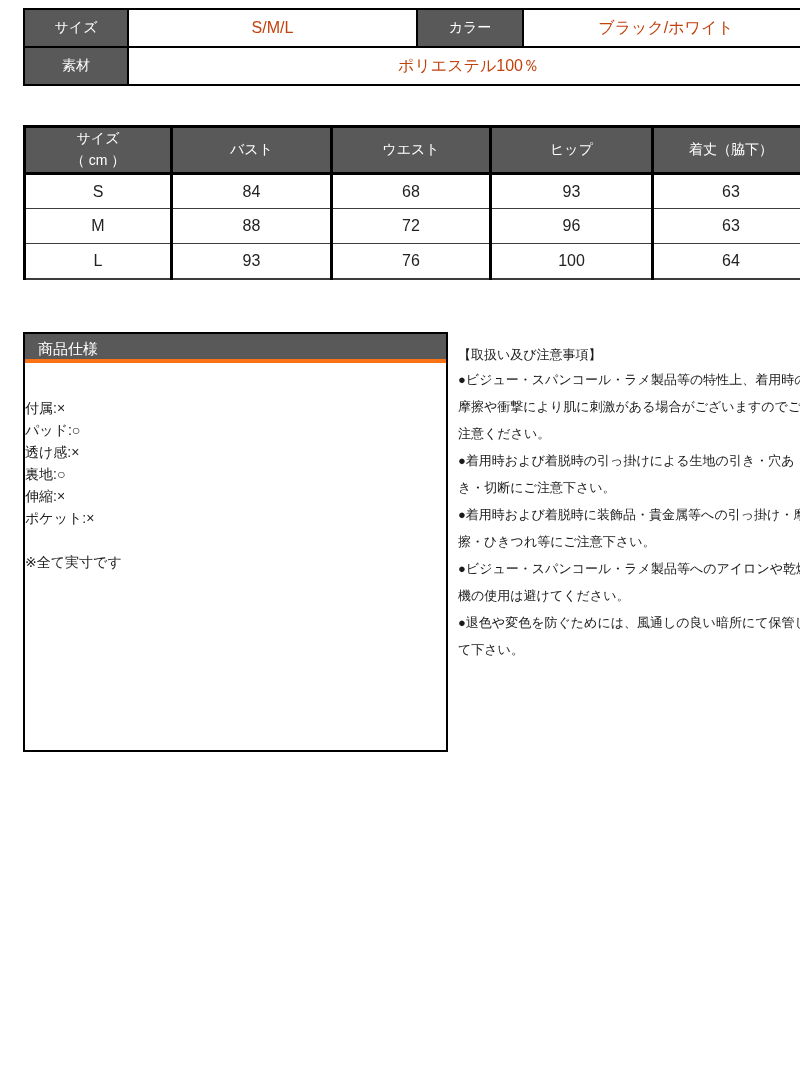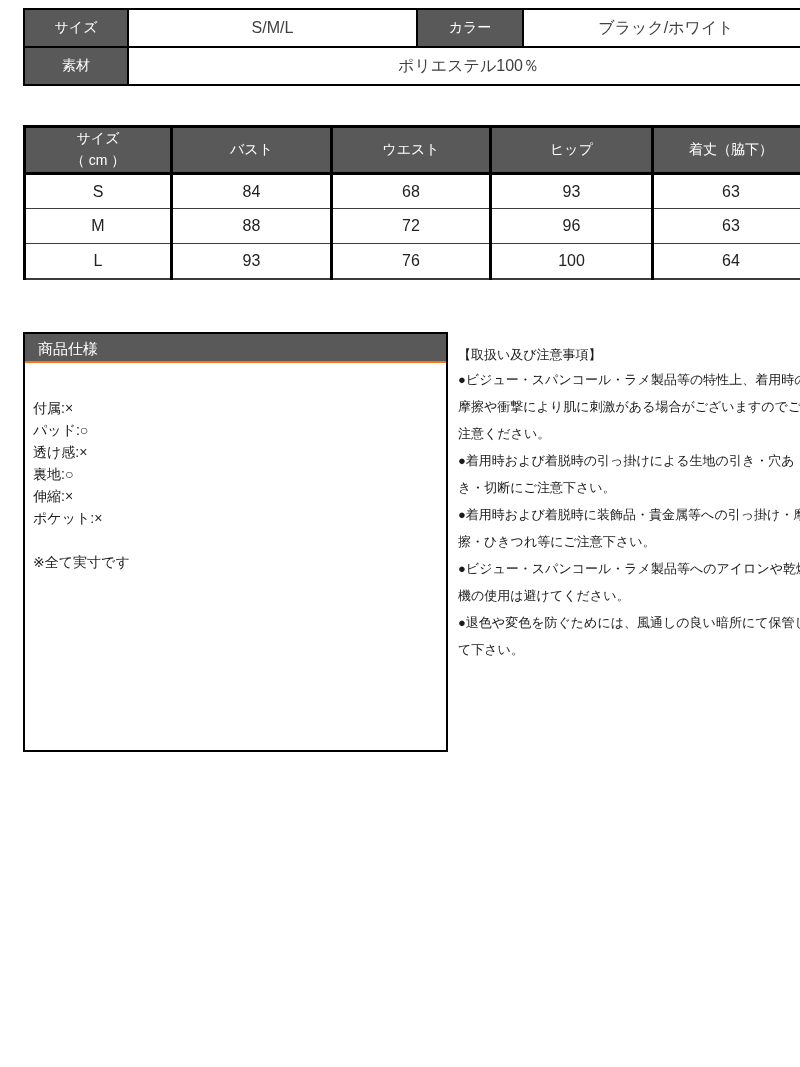--- a/index.html
+++ b/index.html
@@ -8,41 +8,41 @@
     width:800px; height:1067px; position:relative;
     font-family:"Liberation Sans","DejaVu Sans",sans-serif;
     color:#222222;
   }
   .page { position:absolute; left:15px; top:0; width:800px; height:1067px; background:#ffffff; }
 
   
   table.info { position:absolute; left:8px; top:8px; border-collapse:collapse; table-layout:fixed; }
   table.info td { border:2px solid #000000; height:38px; text-align:center; vertical-align:middle; overflow:hidden; }
   td.hdr { background:#595959; color:#ffffff; font-size:14px; }
-  td.val { color:#404040; font-size:16px; }
+  td.val { color:#c2410c; font-size:16px; }
 
   
   table.size { position:absolute; left:8px; top:125px; border-collapse:collapse; table-layout:fixed;
                border:3px solid #000000; border-bottom:2px solid #3c3c3c; }
   table.size th {
     background:#595959; color:#ffffff; font-weight:normal; font-size:14px;
     height:47px; text-align:center; vertical-align:middle;
     border-left:3px solid #000000; border-bottom:3px solid #000000; line-height:1.55;
   }
   table.size td {
     font-size:16px; color:#222222; height:35px; text-align:center; vertical-align:middle;
     border-left:3px solid #000000; border-top:1px solid #3c3c3c;
   }
 
   
   .spec-box { position:absolute; left:8px; top:332px; width:425px; height:420px;
               border:2px solid #000000; background:#ffffff; }
   .spec-header { background:#595959; color:#ffffff; height:29px; line-height:29px;
-                 padding-left:13px; font-size:15px; border-bottom:2px solid #f97316; }
-  .spec-body { padding:34px 14px 0 8px; font-size:14px; color:#222222; }
+                 padding-left:13px; font-size:15px; border-bottom:4px solid #f97316; }
+  .spec-body { padding:34px 14px 0 0; font-size:14px; color:#222222; }
   .spec-item { line-height:22px; white-space:pre; }
   .spec-note { margin-top:22px; line-height:22px; }
 
   
   .care { position:absolute; left:443px; top:346px; width:354px;
           font-size:13px; line-height:20px; color:#1a1a1a;
           text-align:left; word-break:break-all; }
   .care-heading { line-height:20px;font-family:Liberation Mono, monospace; }
   .care-item { line-height:27px; }
 </style>

